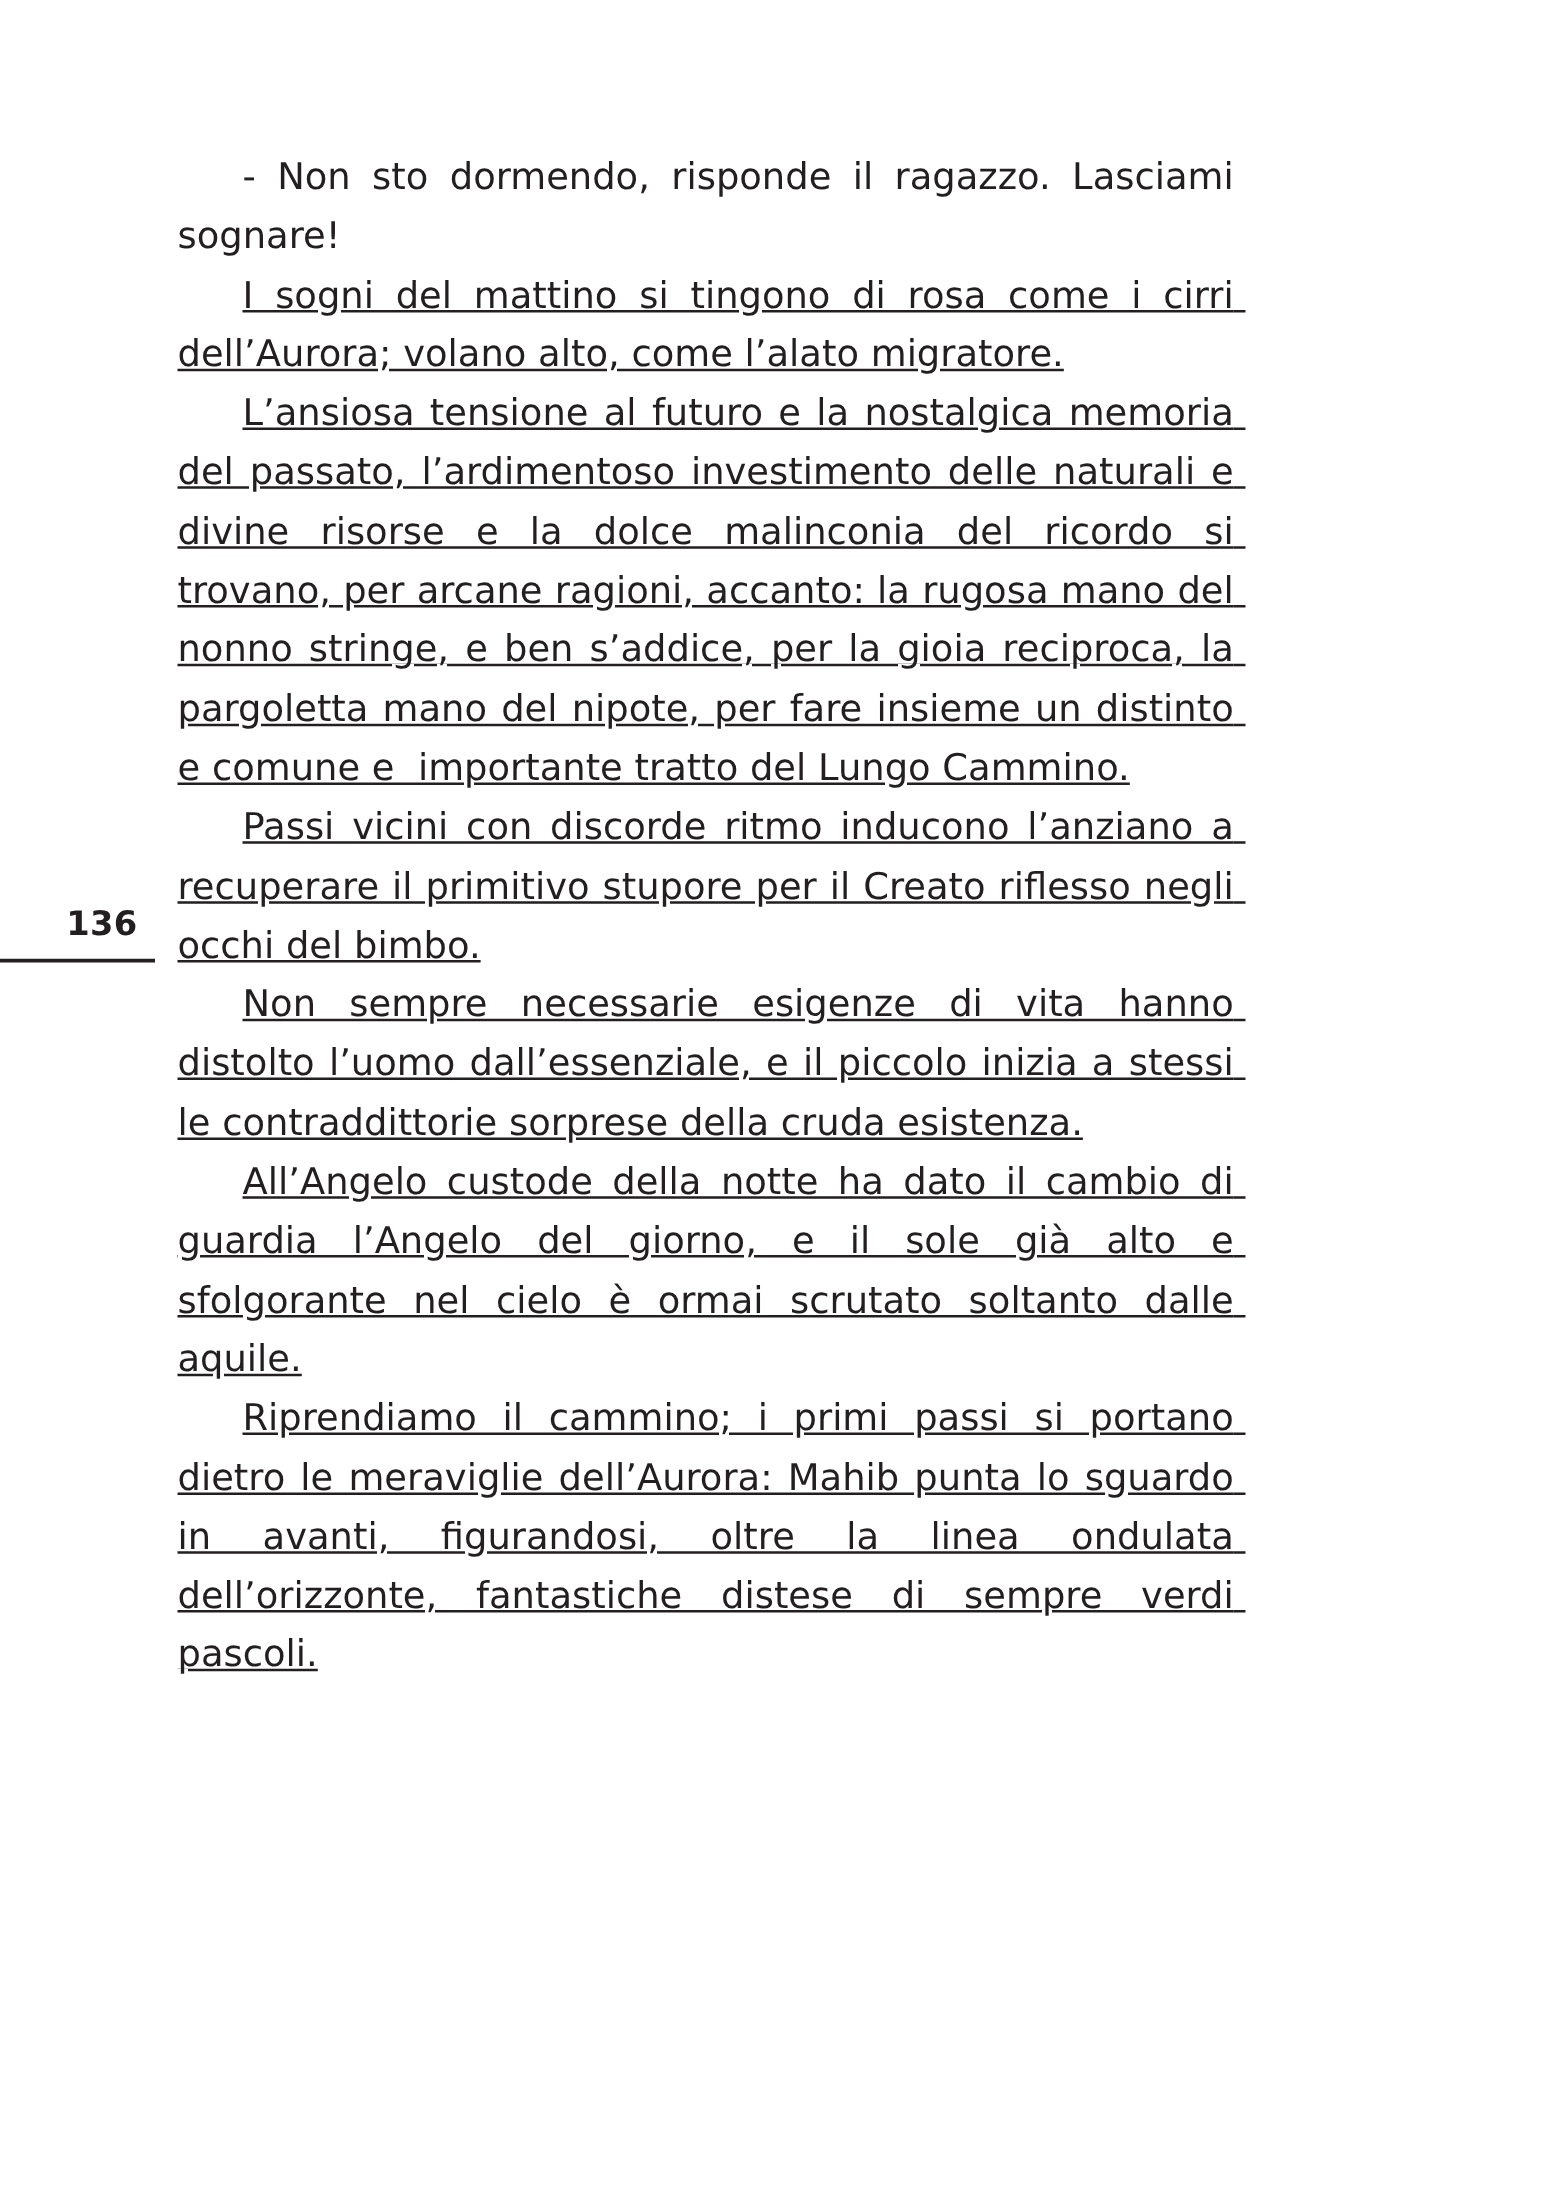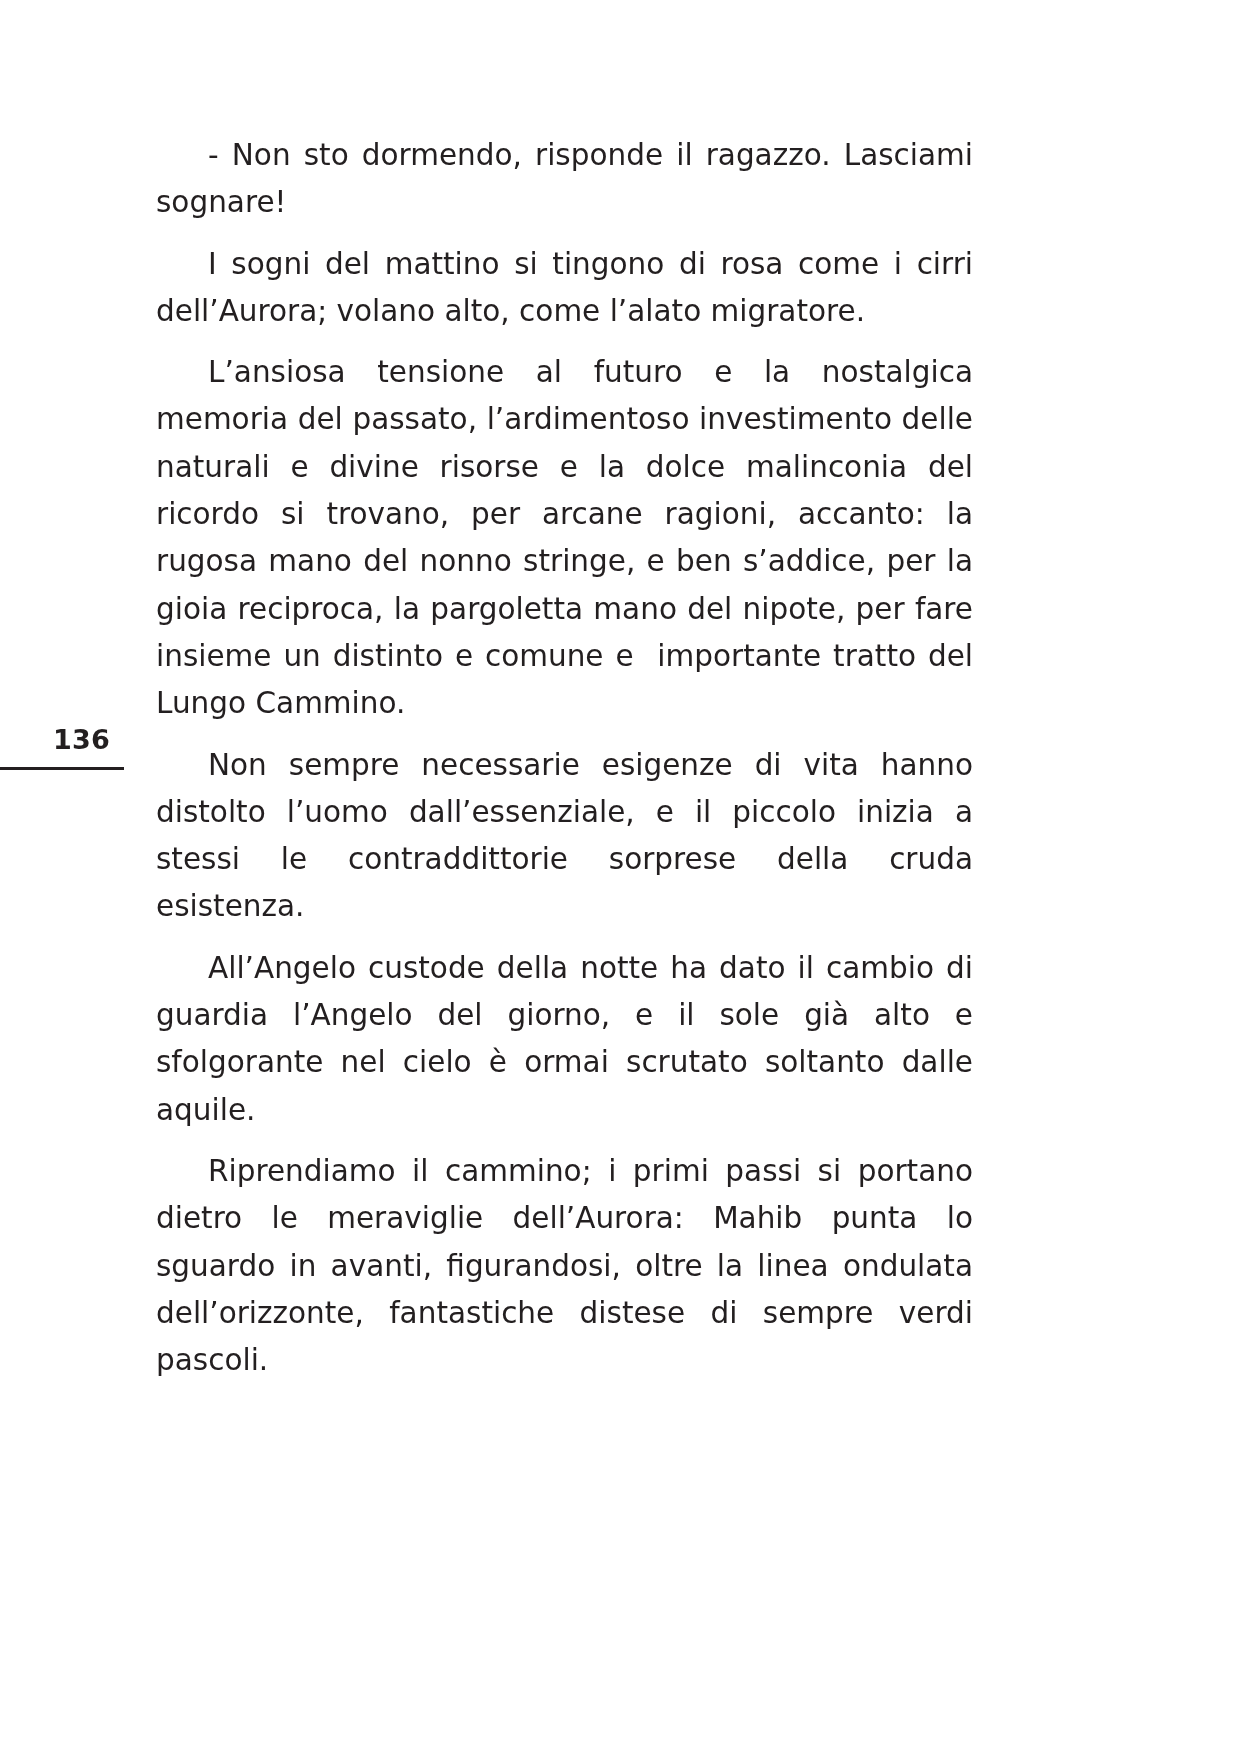--- a/index.html
+++ b/index.html
@@ -48,49 +48,51 @@
   }
 
   
   .text-column {
     position: absolute;
     left: 142px;
     top: 118px;
     width: 845px;
   }
   .para {
-    margin: 14px;
+    margin: 0;
     font-size: 29.5px;
     line-height: 47.3px;
     color: #231f20;
     text-align: justify;
     text-align-last: left;
     text-indent: 52px;
     font-weight: normal;
     -webkit-font-smoothing: antialiased;
     hyphens: none;
     white-space: pre-wrap;
   }
   .para + .para {
     margin-top: 0;
+    text-decoration: underline;
   }
 </style>
 </head>
 <body>
 
 <div class="page">
 
   <div class="folio">
     <div class="folio-number">136</div>
     <div class="folio-rule"></div>
   </div>
 
   <div class="text-column">
     <p class="para">- Non sto dormendo, risponde il ragazzo. Lasciami sognare!</p>
     <p class="para">I sogni del mattino si tingono di rosa come i cirri dell’Aurora; volano alto, come l’alato migratore.</p>
     <p class="para">L’ansiosa tensione al futuro e la nostalgica memoria del passato, l’ardimentoso investimento delle naturali e divine risorse e la dolce malinconia del ricordo si trovano, per arcane ragioni, accanto: la rugosa mano del nonno stringe, e ben s’addice, per la gioia reciproca, la pargoletta mano del nipote, per fare insieme un distinto e comune e  importante tratto del Lungo Cammino.</p>
+    <p class="para">Passi vicini con discorde ritmo inducono l’anziano a recuperare il primitivo stupore per il Creato riflesso negli occhi del bimbo.</p>
     <p class="para">Non sempre necessarie esigenze di vita hanno distolto l’uomo dall’essenziale, e il piccolo inizia a stessi le contraddittorie sorprese della cruda esistenza.</p>
     <p class="para">All’Angelo custode della notte ha dato il cambio di guardia l’Angelo del giorno, e il sole già alto e sfolgorante nel cielo è ormai scrutato soltanto dalle aquile.</p>
     <p class="para">Riprendiamo il cammino; i primi passi si portano dietro le meraviglie dell’Aurora: Mahib punta lo sguardo in avanti, figurandosi, oltre la linea ondulata dell’orizzonte, fantastiche distese di sempre verdi pascoli.</p>
 
   </div>
 
 </div>
 
 </body></html>

